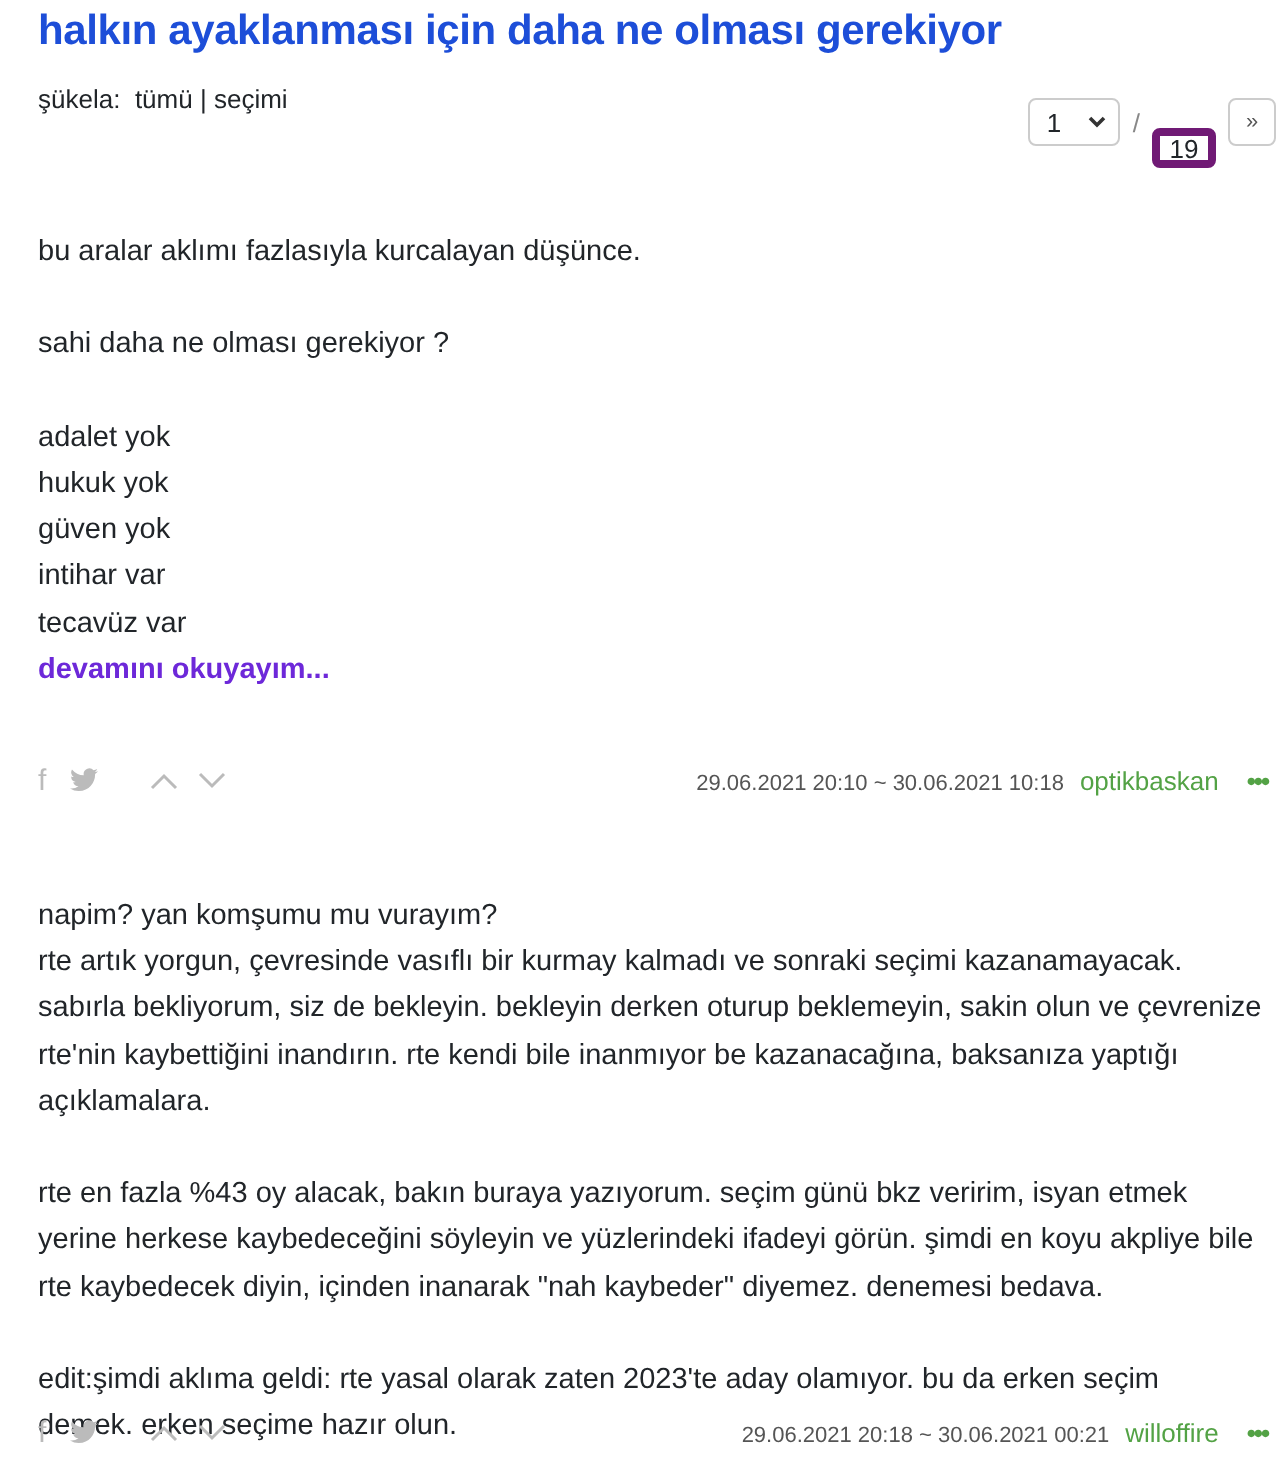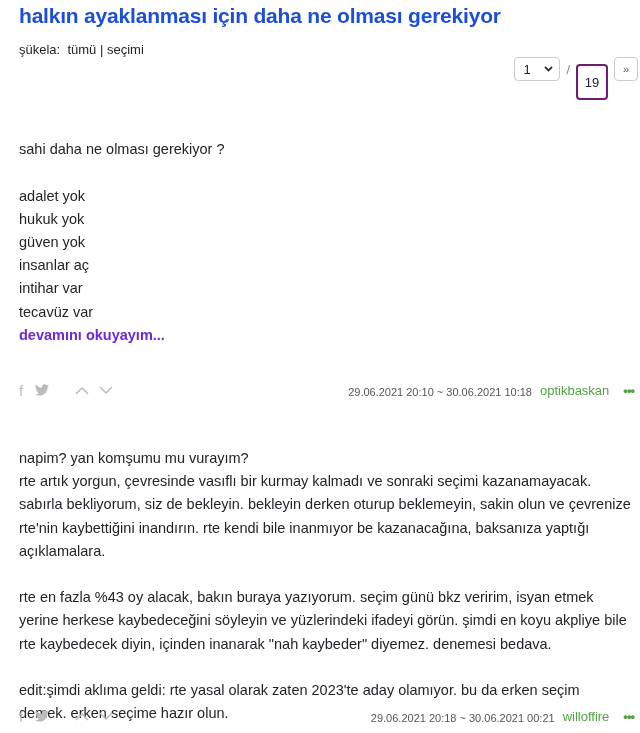--- a/index.html
+++ b/index.html
@@ -3,21 +3,21 @@
 <meta charset="utf-8">
 <style>
   html, body { margin:0; padding:0; background:#fff; }
   body { width:640px; height:733px; overflow:hidden; font-family:"Liberation Sans", sans-serif; color:#212529; position:relative; }
   .title { position:absolute; left:19px; top:4px; font-size:21px; font-weight:bold; color:#1d4ed8; letter-spacing:-0.2px; }
   .sukela { position:absolute; left:19px; top:42px; font-size:13px; color:#212529; }
   .sukela a { color:#212529; text-decoration:none; }
   .pager { position:absolute; right:2px; top:38px; display:flex; align-items:center; gap:6px; font-size:13px; }
   .pg-select { width:46px; height:24px; border:1px solid #ccc; border-radius:4px; display:flex; align-items:center; justify-content:space-between; padding:0 6px 0 8px; box-sizing:border-box; color:#212529; }
   .pg-sep { color:#888; }
-  .pg-total { width:32px; height:36px; border:2px solid #701a75; border-radius:4px; display:flex; align-items:center; justify-content:center; box-sizing:border-box;margin-top:26px; }
+  .pg-total { width:32px; height:20px; border:4px solid #701a75; border-radius:4px; display:flex; align-items:center; justify-content:center; box-sizing:border-box;margin-top:26px; }
   .pg-next { width:24px; height:24px; border:1px solid #ccc; border-radius:4px; display:flex; align-items:center; justify-content:center; box-sizing:border-box; font-size:11px; color:#555; }
   .entry { position:absolute; left:19px; width:612px; font-size:14.5px; line-height:23.2px; color:#212529; }
   .entry p { margin:0; }
   .gap { height:23.2px; }
   .more { color:#6d28d9; font-weight:bold; }
   .footer { position:absolute; left:19px; width:615px; height:20px; display:flex; align-items:center; font-size:11px; color:#555; }
   .icons { display:flex; align-items:center; gap:12px; color:#bbb; font-size:15px; }
   .icons .vote { margin-left:14px; display:flex; gap:10px; }
   .footer .right { margin-left:auto; display:flex; align-items:flex-end; gap:8px; }
   .author { color:#53a245; font-size:13px; }
@@ -39,27 +39,27 @@
     <svg width="9" height="6" viewBox="0 0 9 6">
         <path d="M1 1l3.5 3.5L8 1" stroke="#333" stroke-width="1.8" fill="none"></path>
       </svg>
   </div>
   <span class="pg-sep">/</span>
   <div class="pg-total">19</div>
   <div class="pg-next">»</div>
 </div>
 
 <div class="entry" style="top:115px;">
+  <p>bu aralar aklımı fazlasıyla kurcalayan düşünce.</p>
   <div class="gap"></div>
   <p>sahi daha ne olması gerekiyor ?</p>
   <div class="gap"></div>
   <p>adalet yok</p>
   <p>hukuk yok</p>
   <p>güven yok</p>
-  <p>insanlar aç</p>
   <p>intihar var</p>
   <p>tecavüz var</p>
   <p class="more">devamını okuyayım...</p>
 </div>
 <div class="footer" style="top:380px;">
   <div class="icons">
     <span>f</span>
     <svg width="14" height="12" viewBox="0 0 24 20">
         <path fill="#bbb" d="M24 2.4a10 10 0 0 1-2.8.8A5 5 0 0 0 23.3.5a10 10 0 0 1-3.1 1.2A4.9 4.9 0 0 0 11.8 6 14 14 0 0 1 1.7.9a4.9 4.9 0 0 0 1.5 6.6A4.9 4.9 0 0 1 1 6.9a4.9 4.9 0 0 0 3.9 4.9 5 5 0 0 1-2.2.1 4.9 4.9 0 0 0 4.6 3.4A9.9 9.9 0 0 1 0 17.3 14 14 0 0 0 7.5 19.5c9 0 14-7.5 14-14v-.6A10 10 0 0 0 24 2.4z"></path>
       </svg>

